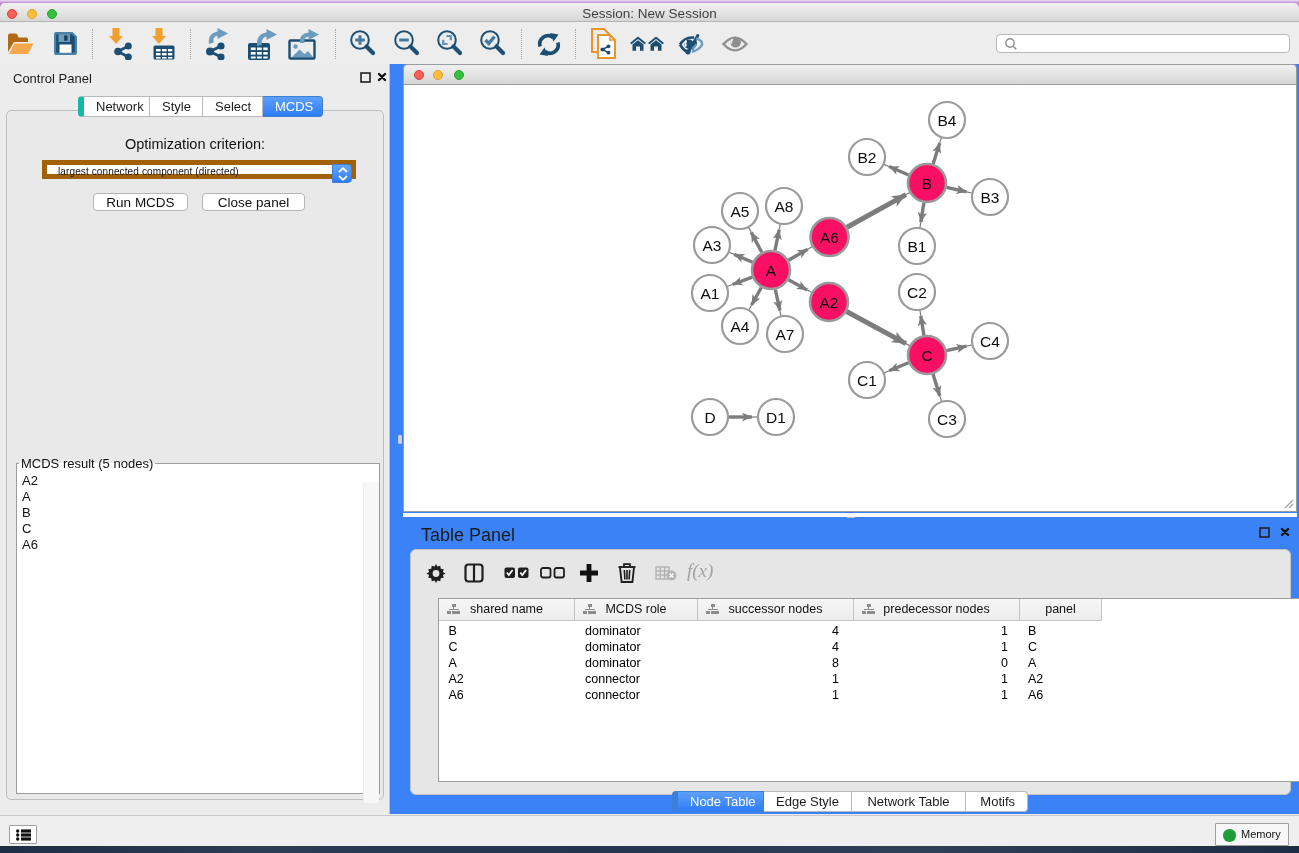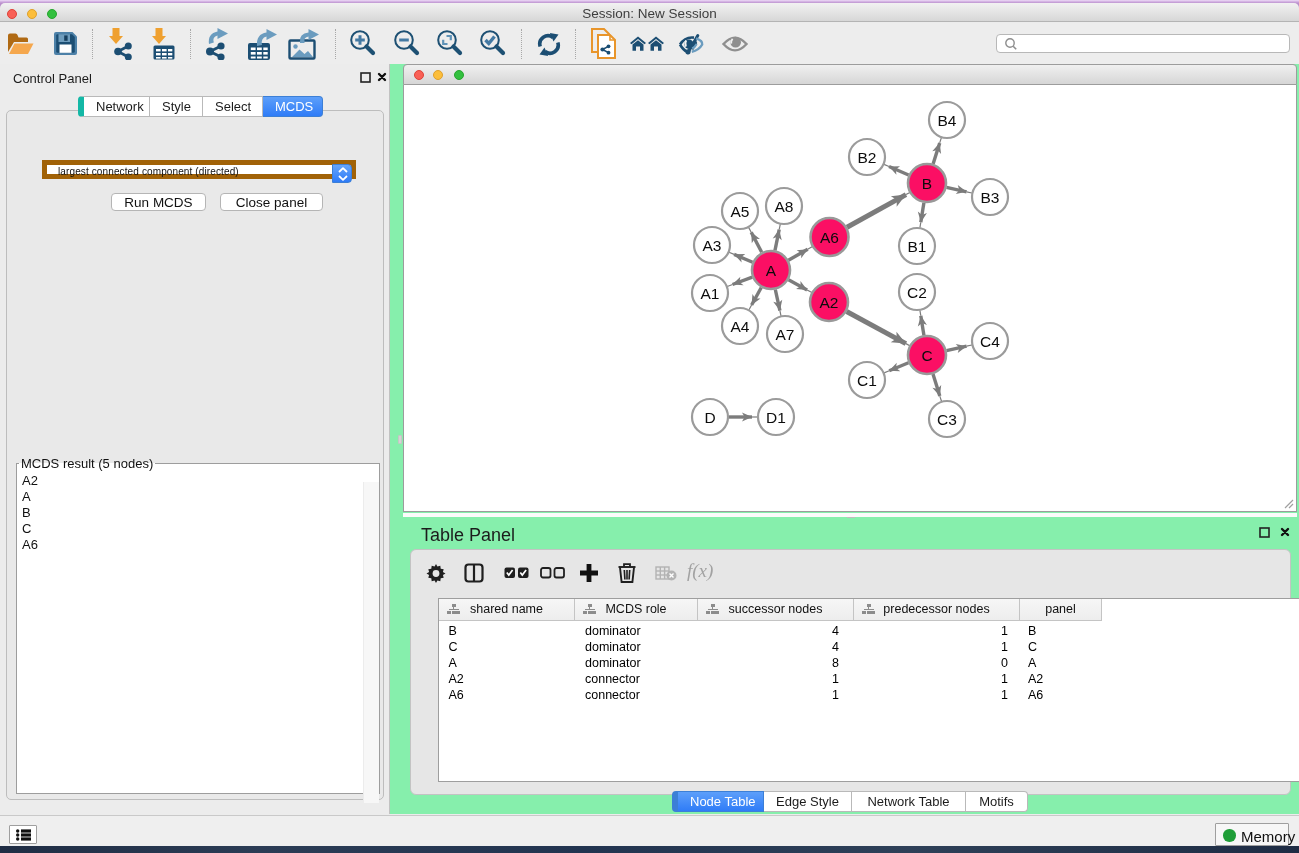--- a/index.html
+++ b/index.html
@@ -19,43 +19,43 @@
 #titlebar .y { left:27px; background:#fcbe3b; border-color:#dfa02b; }
 #titlebar .g { left:47px; background:#33c03f; border-color:#27a52f; }
 
 
 #toolbar { left:0; top:23px; width:1299px; height:41px; background:#ededed; z-index:1; }
 .tsep { position:absolute; top:6px; height:30px; width:0; border-left:1px dotted #a8a8a8; }
 .ticon { position:absolute; top:7px; }
 #searchbox { position:absolute; left:996px; top:11px; width:294px; height:19px; background:#fff; border:1px solid #b8b8b8; border-radius:4px; }
 
 
-#content { left:0; top:64px; width:1299px; height:750px; background:#86efac; }
+#content { left:0; top:64px; width:1299px; height:750px; background:#3b82f6; }
 
 
 #statusbar { left:0; top:815px; width:1299px; height:31px; background:#efefef; border-top:1px solid #c9c9c9; }
 #listbtn { position:absolute; left:9px; top:9px; width:28px; height:19px; background:#fff; border:1px solid #9f9f9f; border-radius:1px; box-sizing:border-box; }
-#membtn { position:absolute; left:1215px; top:7px; width:74px; height:23px; background:#f7f7f7; border:1px solid #9f9f9f; border-radius:1px; font-size:15px; color:#111; box-sizing:border-box; }
+#membtn { position:absolute; left:1215px; top:7px; width:74px; height:23px; background:#f7f7f7; border:1px solid #9f9f9f; border-radius:1px; font-size:11px; color:#111; box-sizing:border-box; }
 #membtn .dot { position:absolute; left:7px; top:5px; width:12.5px; height:12.5px; border-radius:50%; background:#1f9e38; }
 #membtn .t { position:absolute; left:25px; top:4px; }
 
 
 #cp { left:0; top:0; width:390px; height:750px; background:#ececec; border-right:1px solid #c2c2c2; }
 #cp-title { left:13px; top:7px; font-size:13px; color:#1c1c1c; }
 #cp-box { left:6px; top:46px; width:378px; height:690px; background:#e9e9e9; border:1px solid #bdbdbd; border-radius:5px; }
 .tabrow { display:flex; height:21px; }
 .tab { font-size:13px; color:#1c1c1c; background:#fff; border:1px solid #b9b9b9; border-left:none; padding:2px 12px 0 12px; text-align:center; white-space:nowrap; box-sizing:border-box; height:21px; }
 .tab.first { border-left:6px solid #14b8a6; border-radius:4px 0 0 4px; }
-.tab.last { border-radius:0 4px 4px 0; }
+.tab.last { border-radius:0 4px 4px 0;text-align:right; }
 .tab.sel { background:linear-gradient(#5d9ffa,#2f7cf7); color:#fff; border-color:#3c7fd6; }
 #opt-label { left:0; top:72px; width:390px; text-align:center; font-size:14.5px; color:#111; }
 #dropdown { left:42px; top:96px; width:314px; height:19px; background:#fff; border:5px solid #a16207; border-radius:0; font-size:10px; letter-spacing:0.12px; color:#111; }
 #dropdown span { position:absolute; left:11px; top:1px; white-space:nowrap; }
 #dropdown .cap { position:absolute; right:-1px; top:-1px; width:20px; height:19px; background:linear-gradient(#66a5fb,#2e7bf6); border-radius:0 4px 4px 0; border:1px solid #3c7fd6; }
-.btn { height:18px; background:#fff; border:1px solid #b5b5b5; border-radius:4px; font-size:13.5px; color:#111; text-align:center; padding-top:1px;margin-left:18px; }
+.btn { height:18px; background:#fff; border:1px solid #b5b5b5; border-radius:4px; font-size:13.5px; color:#111; text-align:center; padding-top:1px; }
 #mcds-box { left:16px; top:392px; width:364px; height:338px; background:#fff; border:1px solid #9d9d9d; border-radius:0; }
 #mcds-box legend { font-size:13px; color:#111; margin-left:2px; padding:0 2px; }
 #mcds-list { position:absolute; left:5px; top:2px; font-size:13px; color:#111; line-height:16px; }
 #mcds-scroll { position:absolute; right:0px; top:11px; width:16px; height:321px; background:#f7f7f7; border-left:1px solid #ececec; }
 
 
 #inner { left:403px; top:0px; width:894px; height:448px; }
 #inner-tb { position:absolute; left:0; top:0; width:894px; height:21px; background:linear-gradient(#f0f0f0,#d6d6d6); border:1px solid #9c9c9c; border-radius:4px 4px 0 0; }
 #inner-tb .ititle { position:absolute; left:0; right:0; top:3px; text-align:center; font-size:13.5px; font-weight:bold; color:#383838; }
 .tl.r2 { left:9.5px; top:4.5px; background:#f96056; border-color:#de4238; }
@@ -259,20 +259,21 @@
         <rect x="1" y="1" width="9" height="9" fill="none" stroke="#222" stroke-width="1.6"></rect>
         <path d="M19 2 L25 8 M25 2 L19 8" stroke="#111" stroke-width="2.4" stroke-linecap="round"></path>
       </svg>
     <div class="abs" id="cp-box"></div>
     <div class="abs tabrow" style="left:78px;top:32px;">
       <div class="tab first" style="width:72px">Network</div>
         <div class="tab" style="width:53px">Style</div>
         <div class="tab" style="width:60px">Select</div>
         <div class="tab sel last" style="width:60px">MCDS</div>
     </div>
+    <div class="abs" id="opt-label">Optimization criterion:</div>
     <div class="abs" id="dropdown">
         <span>largest connected component (directed)</span>
       <div class="cap">
           <svg width="12" height="14" viewBox="0 0 12 14" style="position:absolute;left:4px;top:2px">
             <path d="M2 5 L6 1.2 L10 5" fill="none" stroke="#fff" stroke-width="1.8" stroke-linejoin="round"></path>
             <path d="M2 9 L6 12.8 L10 9" fill="none" stroke="#fff" stroke-width="1.8" stroke-linejoin="round"></path>
           </svg>
         </div>
     </div>
     <div class="abs btn" style="left:93px;top:129px;width:95px;">Run MCDS</div>

